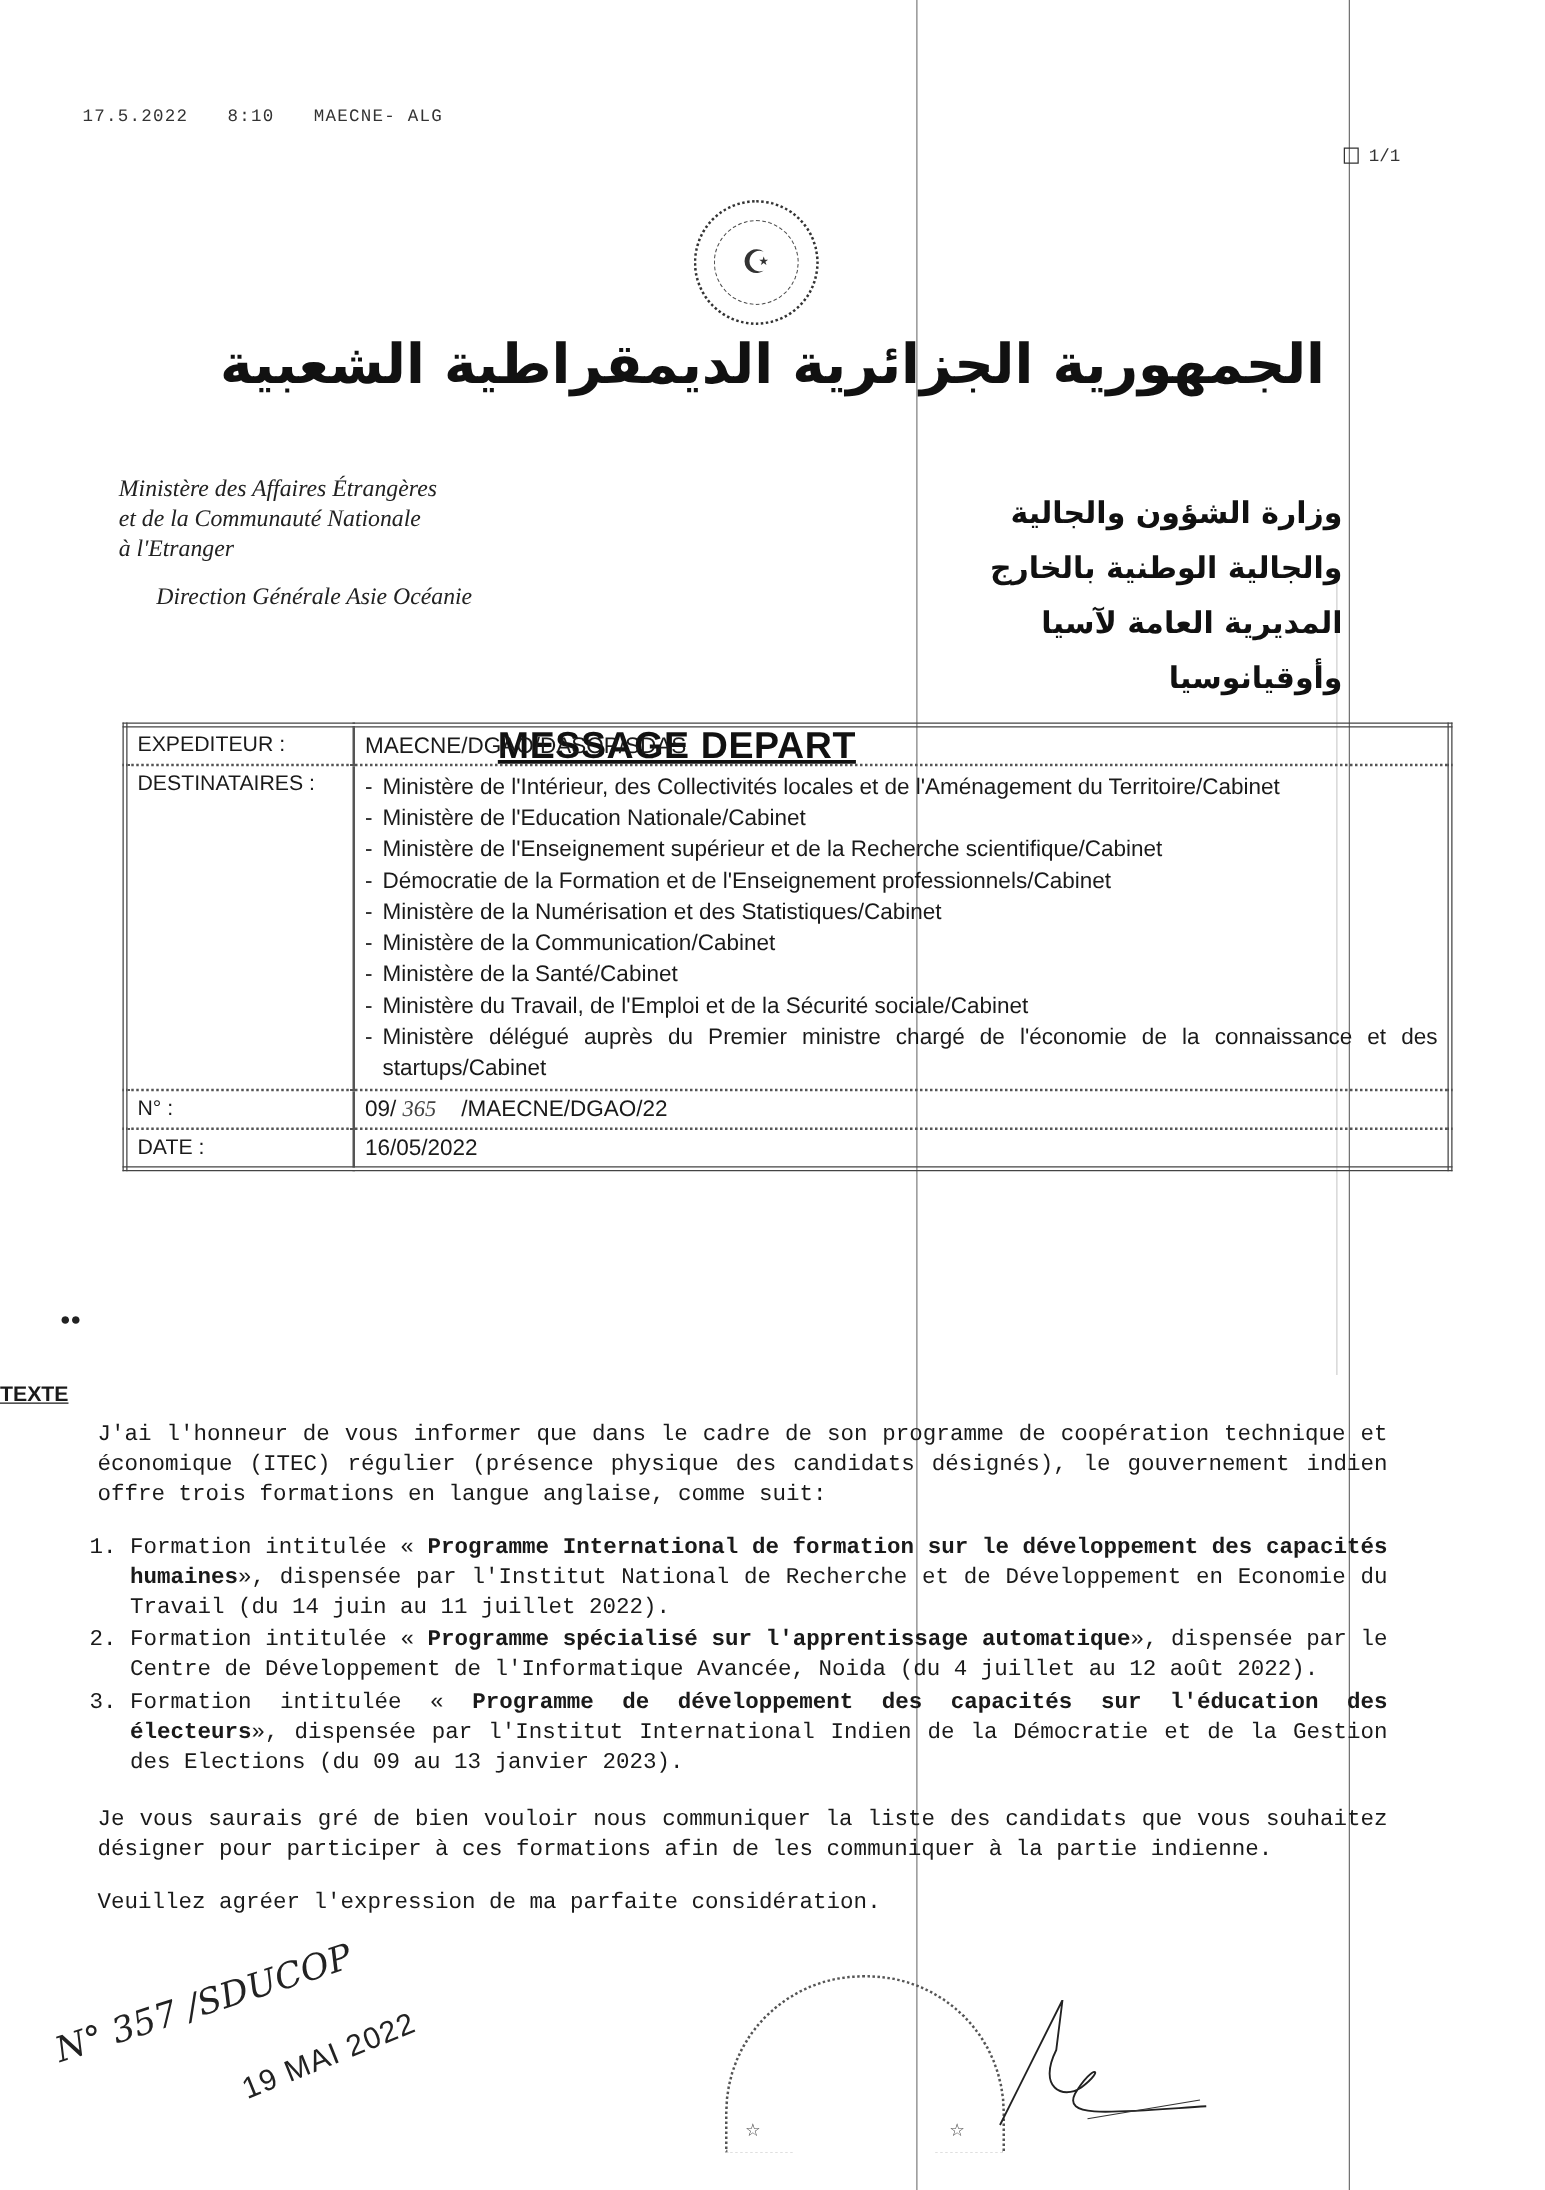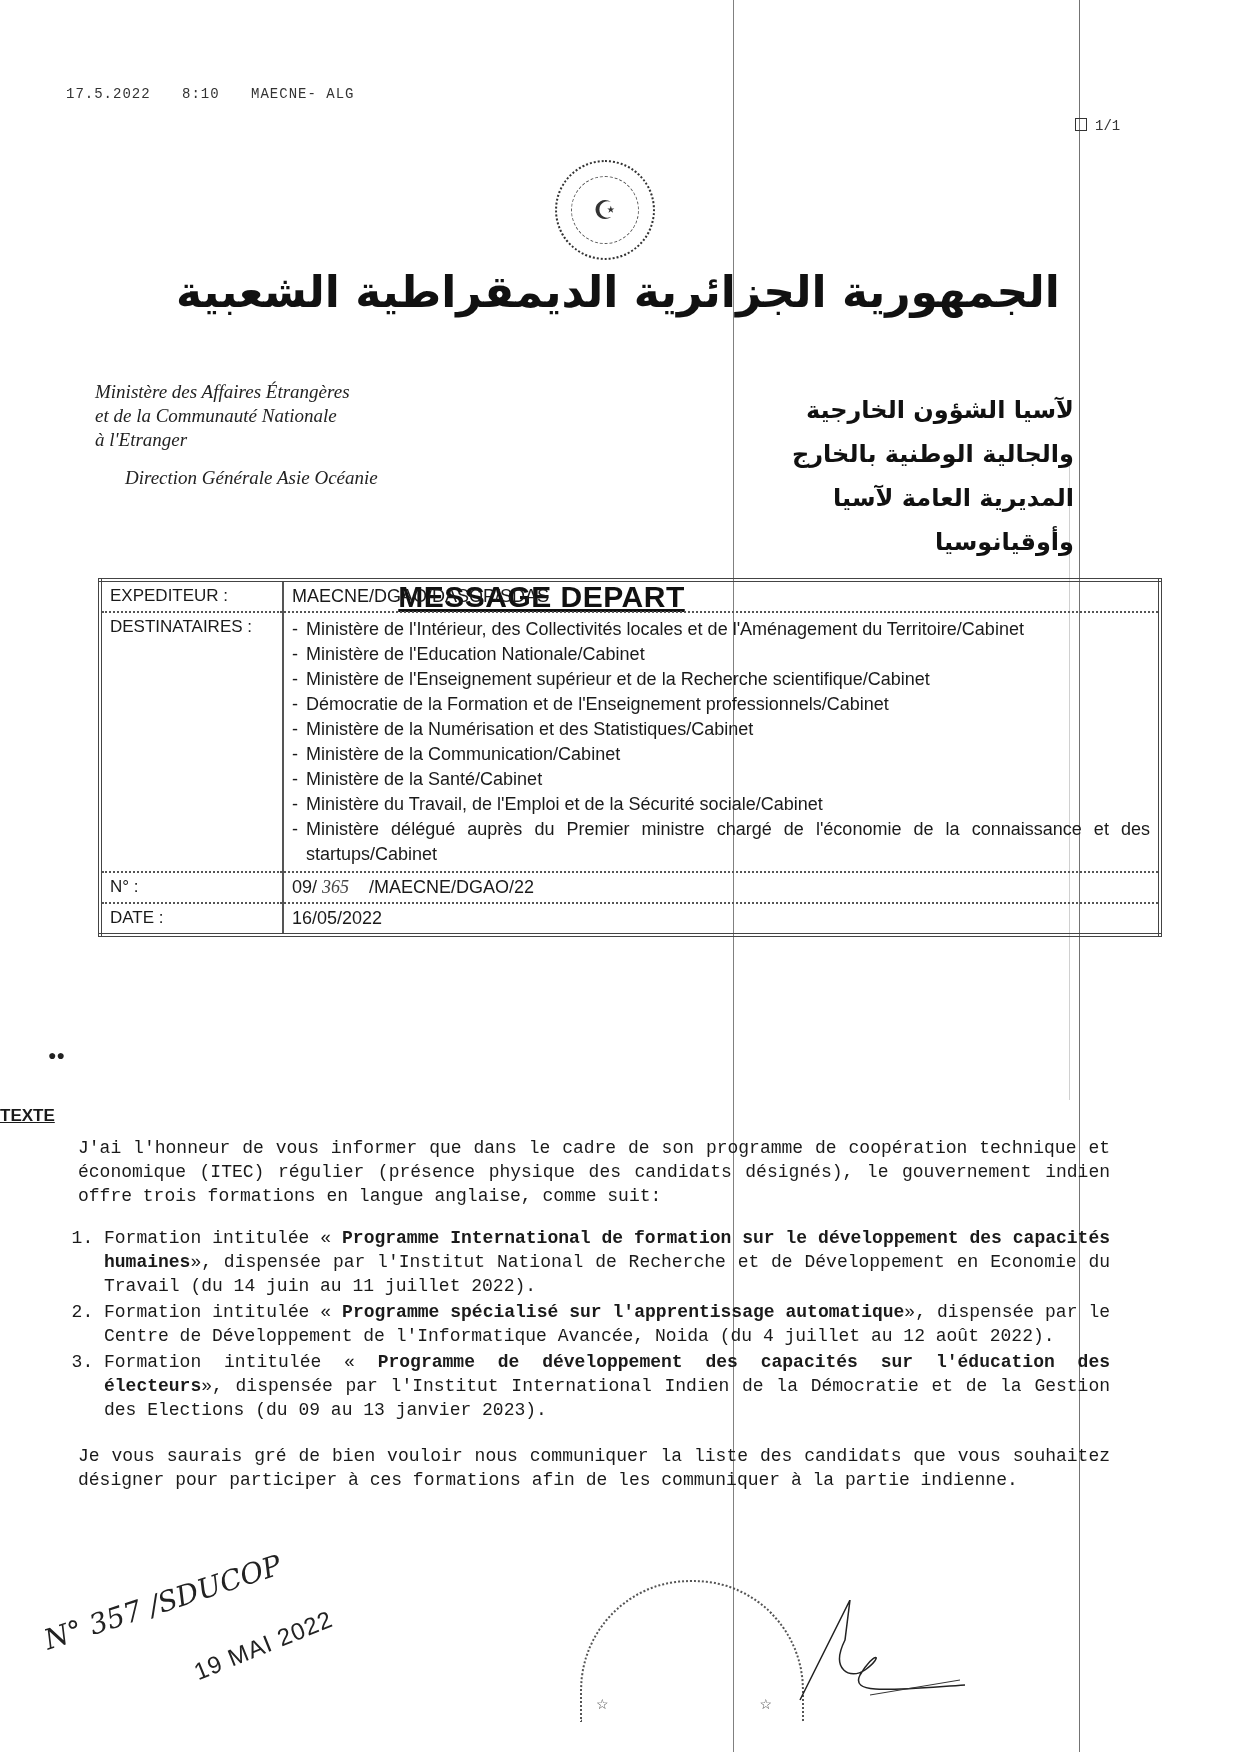--- a/index.html
+++ b/index.html
@@ -64,21 +64,21 @@
 <div class="republic-title">الجمهورية الجزائرية الديمقراطية الشعبية</div>
 
 <div class="ministry-fr">
   <div>Ministère des Affaires Étrangères</div>
   <div>et de la Communauté Nationale</div>
   <div>à l'Etranger</div>
   <span class="dir">Direction Générale Asie Océanie</span>
 </div>
 
 <div class="ministry-ar">
-  <div>لآسيا الشؤون الخارجية</div>
+  <div>وزارة الشؤون والجالية</div>
   <div>والجالية الوطنية بالخارج</div>
   <div>المديرية العامة لآسيا وأوقيانوسيا</div>
 </div>
 
 <div class="doc-title">MESSAGE DEPART</div>
 
 <table class="info-table">
   <tbody>
       <tr>
     <td class="label">EXPEDITEUR :</td>
@@ -126,20 +126,21 @@
       <span>Formation intitulée « </span><b>Programme International de formation sur le développement des capacités humaines</b><span>», dispensée par l'Institut National de Recherche et de Développement en Economie du Travail (du 14 juin au 11 juillet 2022).</span>
     </li>
     <li>
       <span>Formation intitulée « </span><b>Programme spécialisé sur l'apprentissage automatique</b><span>», dispensée par le Centre de Développement de l'Informatique Avancée, Noida (du 4 juillet au 12 août 2022).</span>
     </li>
     <li>
       <span>Formation intitulée « </span><b>Programme de développement des capacités sur l'éducation des électeurs</b><span>», dispensée par l'Institut International Indien de la Démocratie et de la Gestion des Elections (du 09 au 13 janvier 2023).</span>
     </li>
   </ol>
   <p>Je vous saurais gré de bien vouloir nous communiquer la liste des candidats que vous souhaitez désigner pour participer à ces formations afin de les communiquer à la partie indienne.</p>
+  <p>Veuillez agréer l'expression de ma parfaite considération.</p>
 </div>
 
 <div class="stamp-note">N° 357 /SDUCOP</div>
 <div class="stamp-date">19 MAI 2022</div>
 
 <div class="official-seal">
   <span class="star" style="left:14px;">☆</span>
   <span class="star" style="right:30px;">☆</span>
 </div>
 

